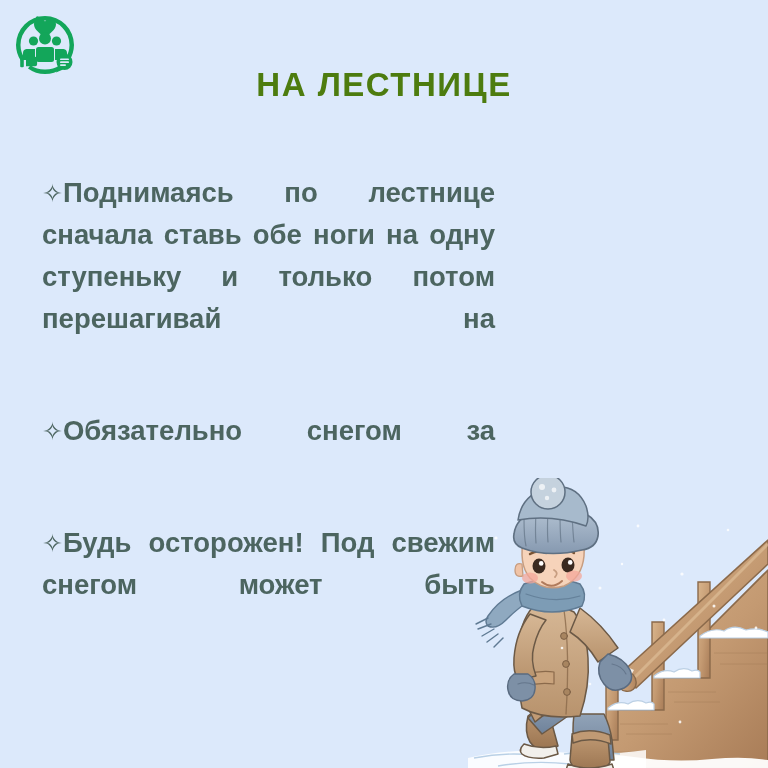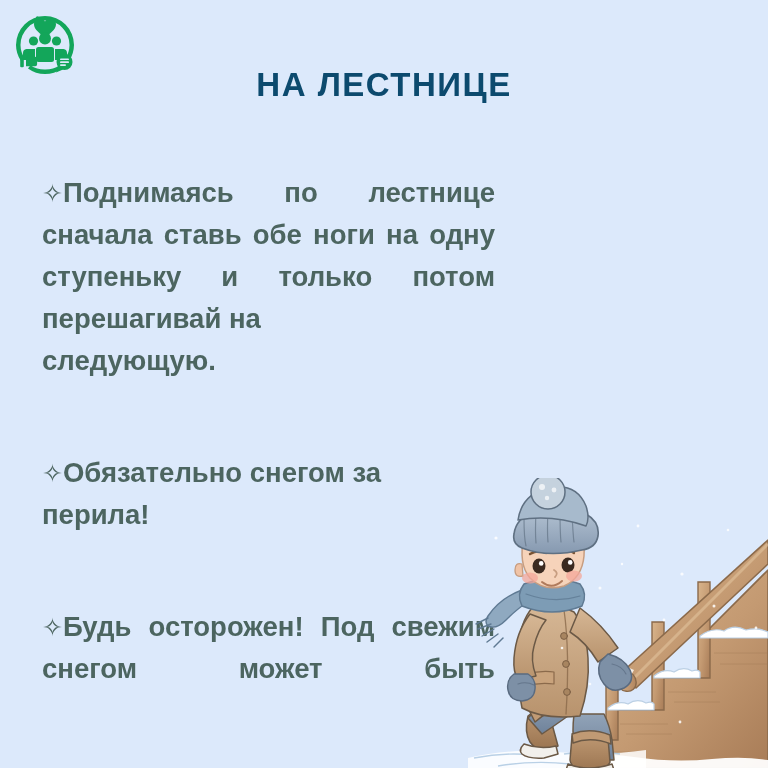--- a/index.html
+++ b/index.html
@@ -20,21 +20,21 @@
 
   
   #title {
     position:absolute;
     left:0; right:0;
     top:66px;
     text-align:center;
     font-size:33px;
     font-weight:bold;
     letter-spacing:1.5px;
-    color:#0c4a6e;
+    color:#4d7c0f;
     font-family:"Liberation Sans", sans-serif;
   }
 
   
   #body-text {
     position:absolute;
     left:42px;
     top:172px;
     width:453px;
     color:#4c6560;
@@ -104,23 +104,23 @@
         <rect x="52" y="56.2" width="6" height="1.7" rx=".85"></rect>
       </g>
     </g>
   </svg>
 </div>
 
 <h1 id="title">НА ЛЕСТНИЦЕ</h1>
 
 <div id="body-text">
 
-  <p class="para"><span class="bullet">✧</span><span>Поднимаясь по лестнице сначала ставь обе ноги на одну ступеньку и только потом перешагивай на</span><span class="last">следующую.</span></p>
-
-  <p class="para"><span class="bullet">✧</span><span>Обязательно снегом за</span><span class="last">перила!</span></p>
+  <p class="para"><span class="bullet">✧</span><span>Поднимаясь по лестнице сначала ставь обе ноги на одну ступеньку и только потом перешагивай на</span></p>
+
+  <p class="para"><span class="bullet">✧</span><span>Обязательно снегом за</span></p>
 
   <p class="para"><span class="bullet">✧</span><span>Будь осторожен! Под свежим снегом может быть</span></p>
 
 </div>
 
 <div id="illustration">
   <svg viewBox="0 0 300 290" width="300" height="290" aria-hidden="true">
     <defs>
       <linearGradient id="woodG" x1="0" y1="0" x2="1" y2="1">
         <stop offset="0%" stop-color="#d9b58c"></stop>

